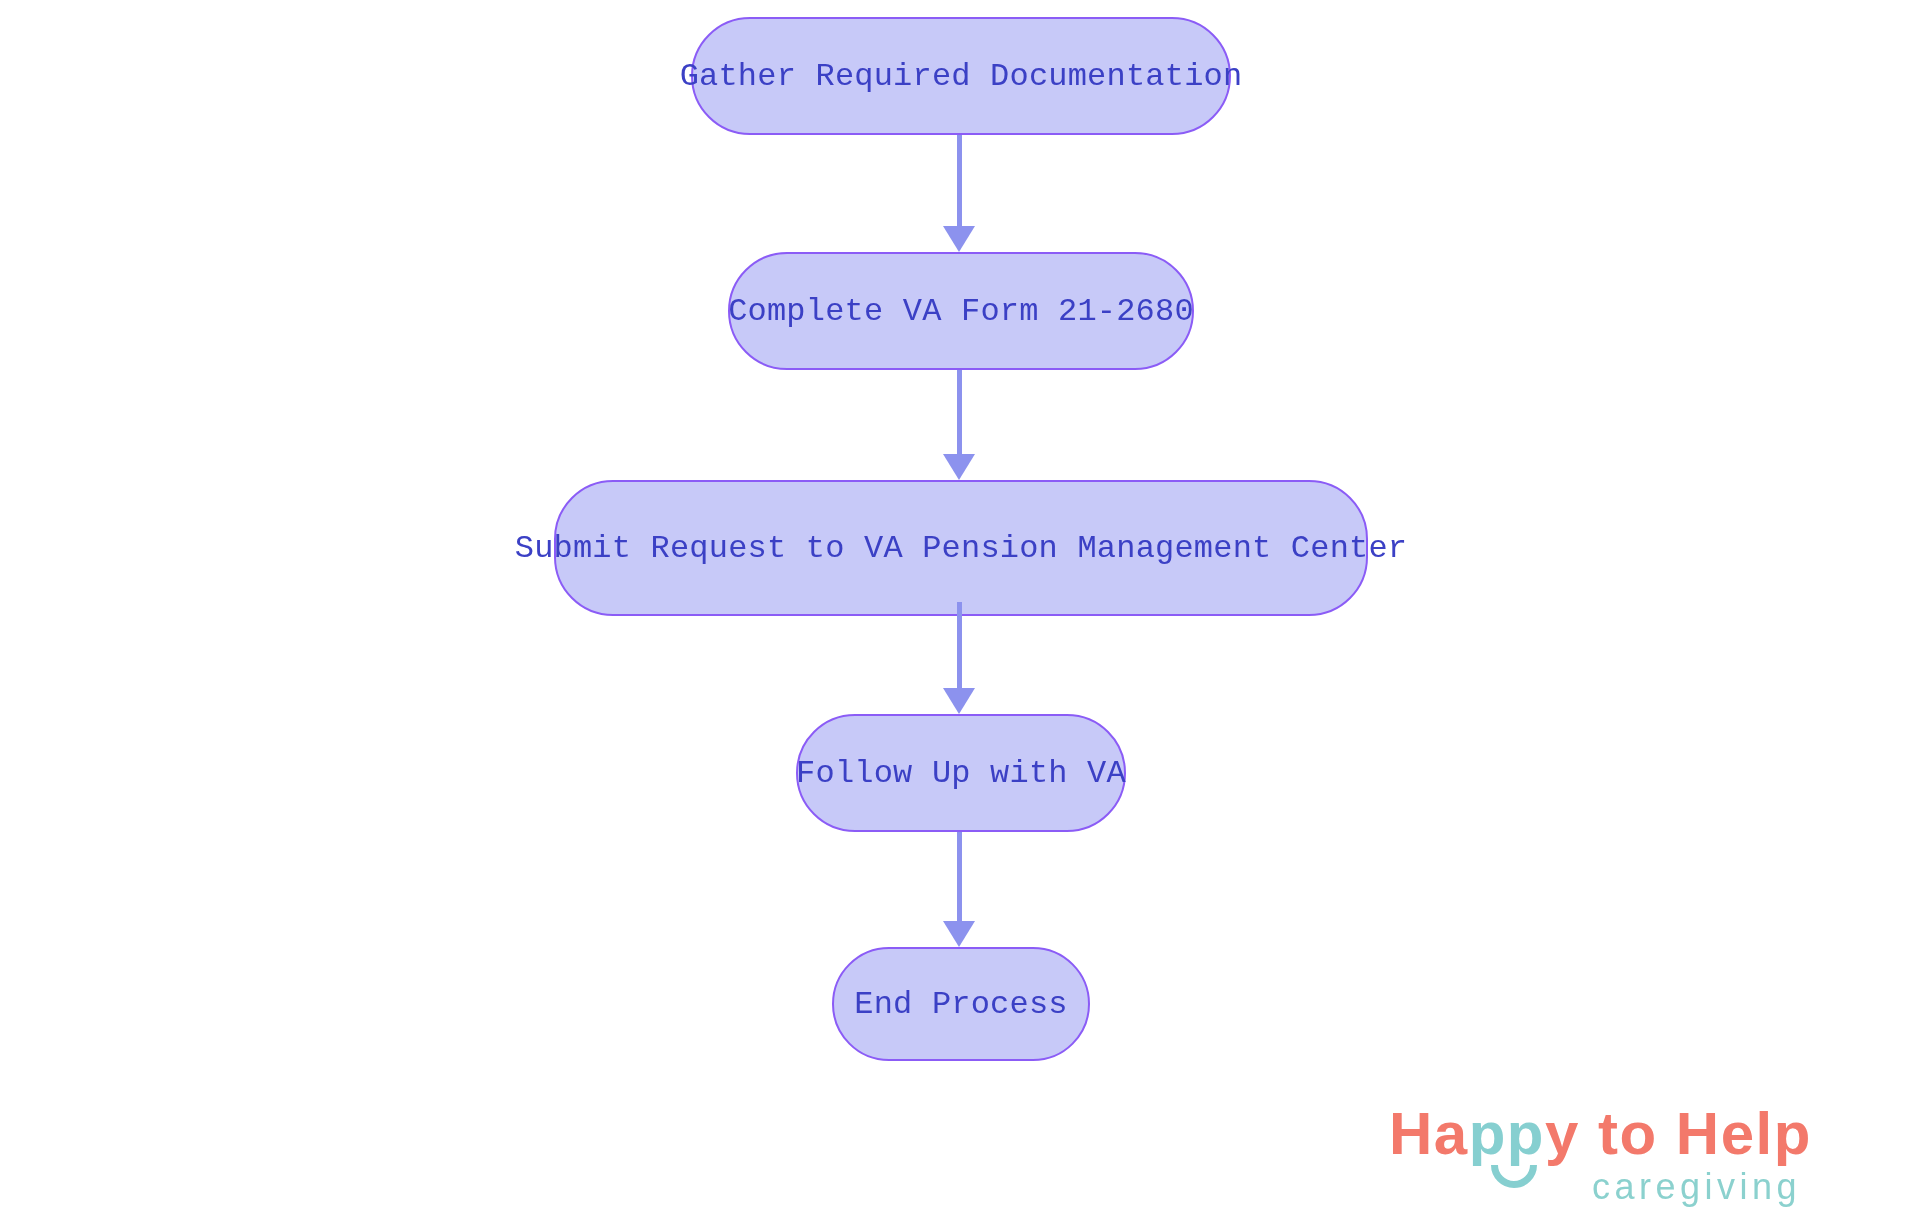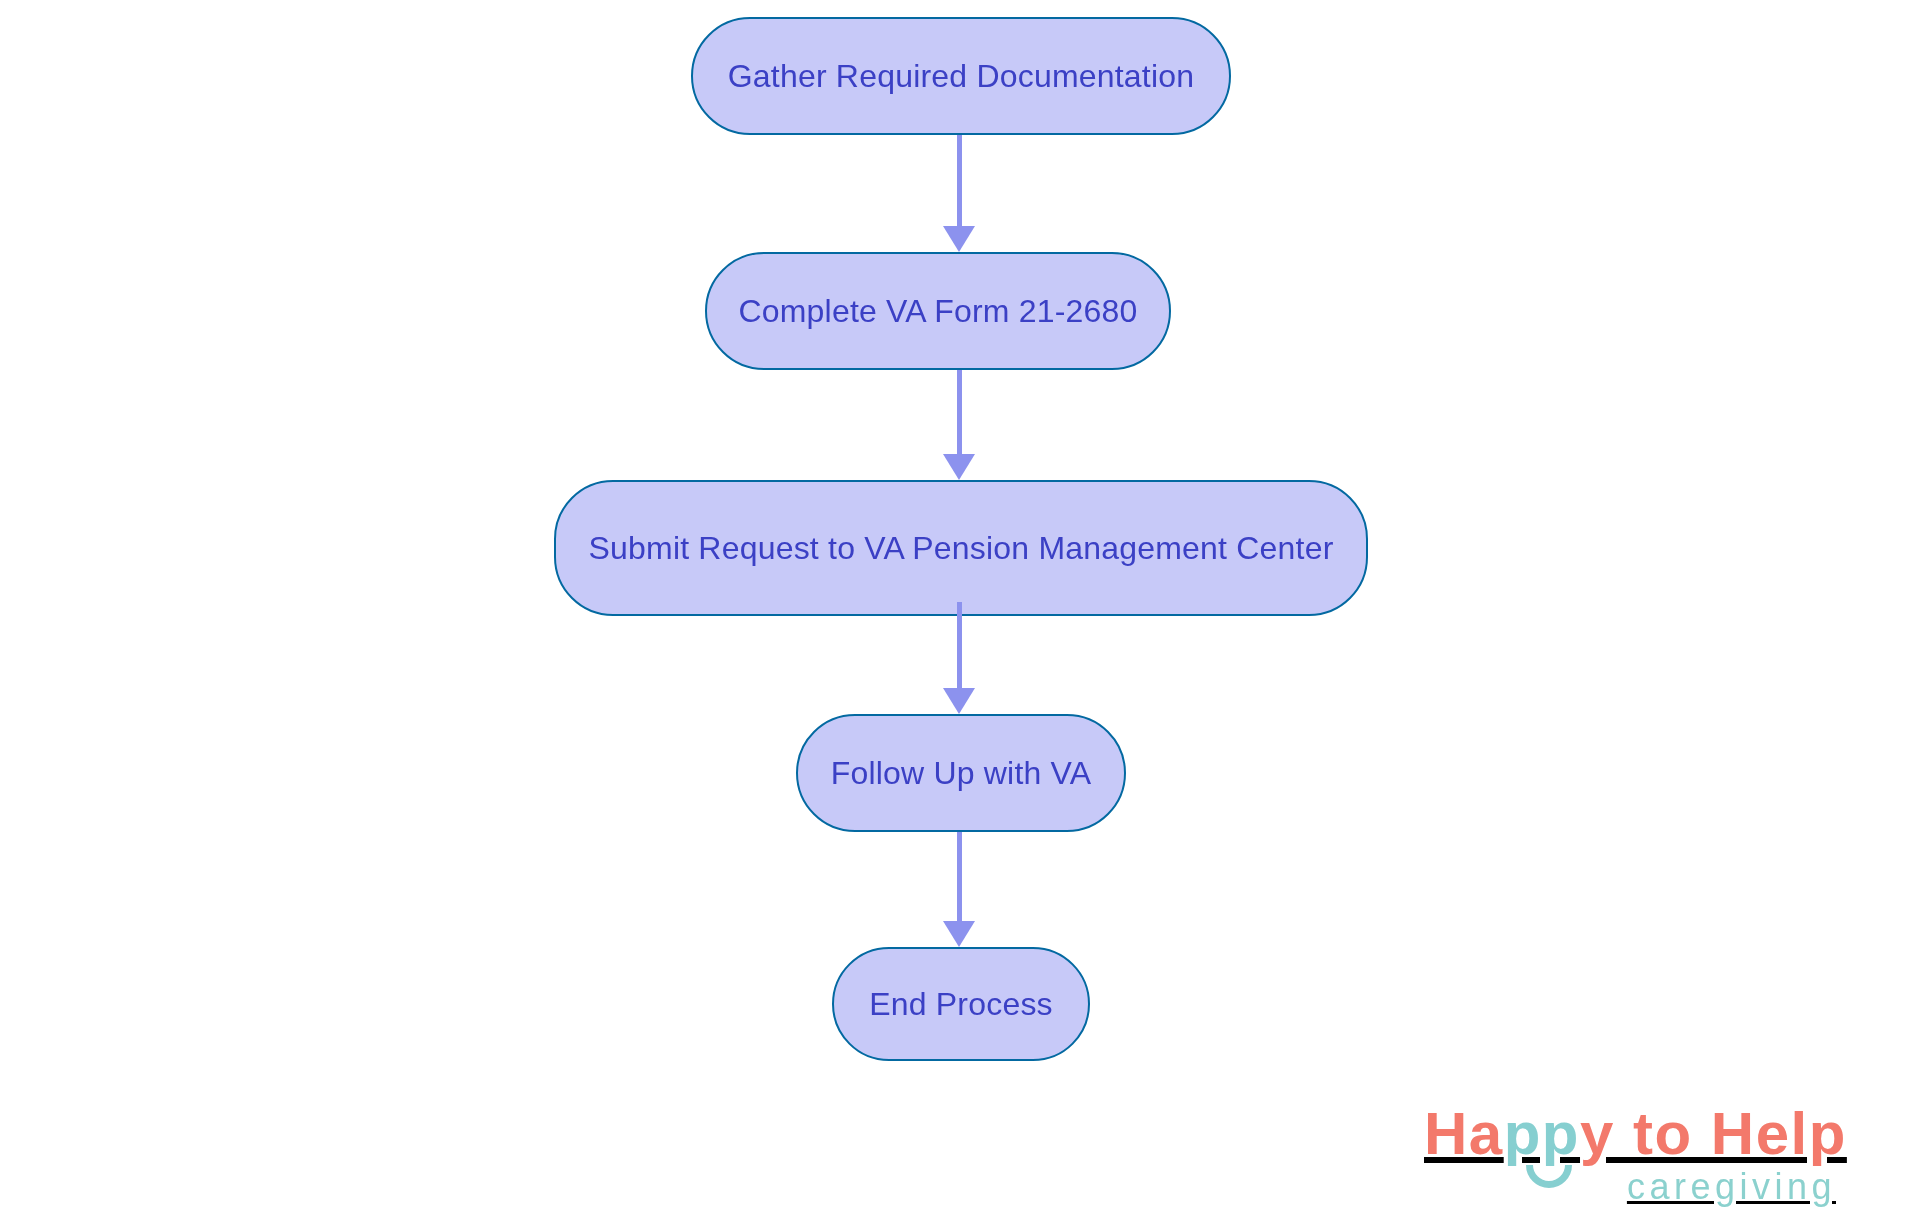--- a/index.html
+++ b/index.html
@@ -11,36 +11,37 @@
     width: 1920px;
     height: 1215px;
     background: #ffffff;
     overflow: hidden;
   }
 
   
   .flow-node {
     position: absolute;
     background: #c7c9f8;
-    border: 2px solid #0369a1;
+    border: 2px solid #8b5cf6;
     border-radius: 59px;
     display: flex;
     align-items: center;
     justify-content: center;
     height: 118px;
+    font-family: Liberation Mono, monospace;
   }
   .flow-node .node-label {
     color: #3b40c5;
     font-size: 32px;
     letter-spacing: 0.2px;
     white-space: nowrap;
     text-align: center;
   }
   .node-1 { left: 691px; top: 17px;  width: 540px; }
-  .node-2 { left: 705px; top: 252px; width: 466px; }
+  .node-2 { left: 728px; top: 252px; width: 466px; }
   .node-3 { left: 554px; top: 480px; width: 814px; height: 136px; }
   .node-4 { left: 796px; top: 714px; width: 330px; }
   .node-5 { left: 832px; top: 947px; width: 258px; height: 114px; }
 
   
   .flow-arrow {
     position: absolute;
     left: 943px;          
     width: 32px;
   }
@@ -63,25 +64,24 @@
     border-top: 26px solid #8c92ee;
   }
   .arrow-1 { top: 135px; height: 117px; }
   .arrow-2 { top: 370px; height: 110px; }
   .arrow-3 { top: 602px; height: 112px; }
   .arrow-4 { top: 832px; height: 115px; }
 
   
   .logo {
     position: absolute;
-    left: 1424px;
+    left: 1389px;
     top: 1104px;
     width: 450px;
     height: 106px;
-    text-decoration: underline;
   }
   .logo-brand {
     font-size: 60px;
     font-weight: 700;
     line-height: 1.0;
     letter-spacing: 1.5px;
     white-space: nowrap;
   }
   .logo-coral { color: #f3796b; }
   .logo-teal  { color: #86cfd0; }

